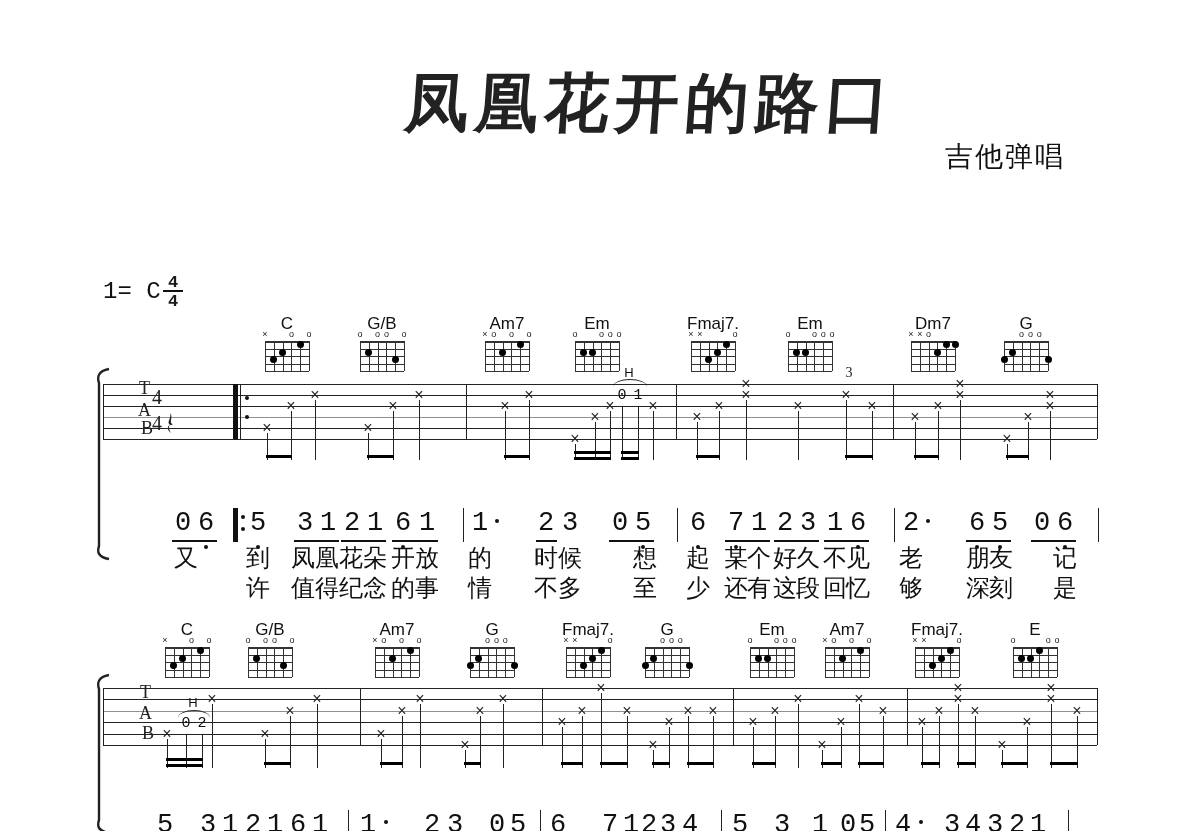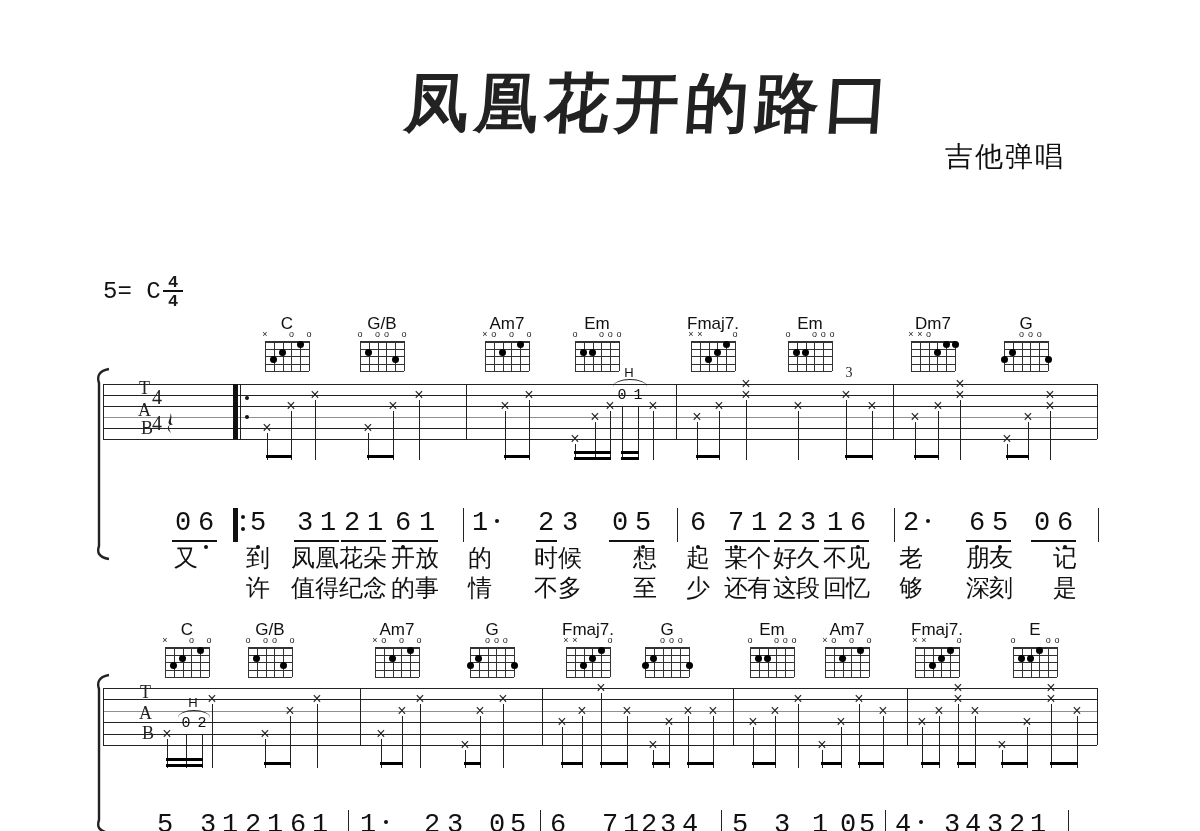--- a/index.html
+++ b/index.html
@@ -36,21 +36,21 @@
   .lyric{font-size:24px;color:#111;width:28px;margin-left:-14px;text-align:center;line-height:1;}
   .ann{font-family:"Liberation Serif",serif;font-size:14px;color:#222;width:12px;margin-left:-6px;text-align:center;line-height:1;}
 </style>
 </head>
 <body>
 
 <div class="sheet">
   <div class="abs ctr title" style="left:300px;top:60px;width:700px;">凤凰花开的路口</div>
   <div class="abs artist" style="left:945px;top:138px;">吉他弹唱</div>
 
-  <div class="abs keysig" style="left:103px;top:278px;">5= C</div>
+  <div class="abs keysig" style="left:103px;top:278px;">1= C</div>
   <div class="abs frac ctr" style="left:163px;top:274px;width:20px;">4</div>
   <div class="abs fracbar" style="left:163px;top:290px;width:20px;"></div>
   <div class="abs frac ctr" style="left:163px;top:293px;width:20px;">4</div>
 
   <div id="render-root">
       <svg width="20" height="192" style="position: absolute; left: 93px; top: 368px; overflow: visible;">
         <path d="M16 1 C5 3 4 9 6 15 L6 178 C4 184 5 189 16 191" fill="none" stroke="#222" stroke-width="2.4"></path>
       </svg>
       <svg width="20" height="160" style="position: absolute; left: 93px; top: 674px; overflow: visible;">
         <path d="M16 1 C5 3 4 9 6 15 L6 146 C4 152 5 157 16 159" fill="none" stroke="#222" stroke-width="2.4"></path>

